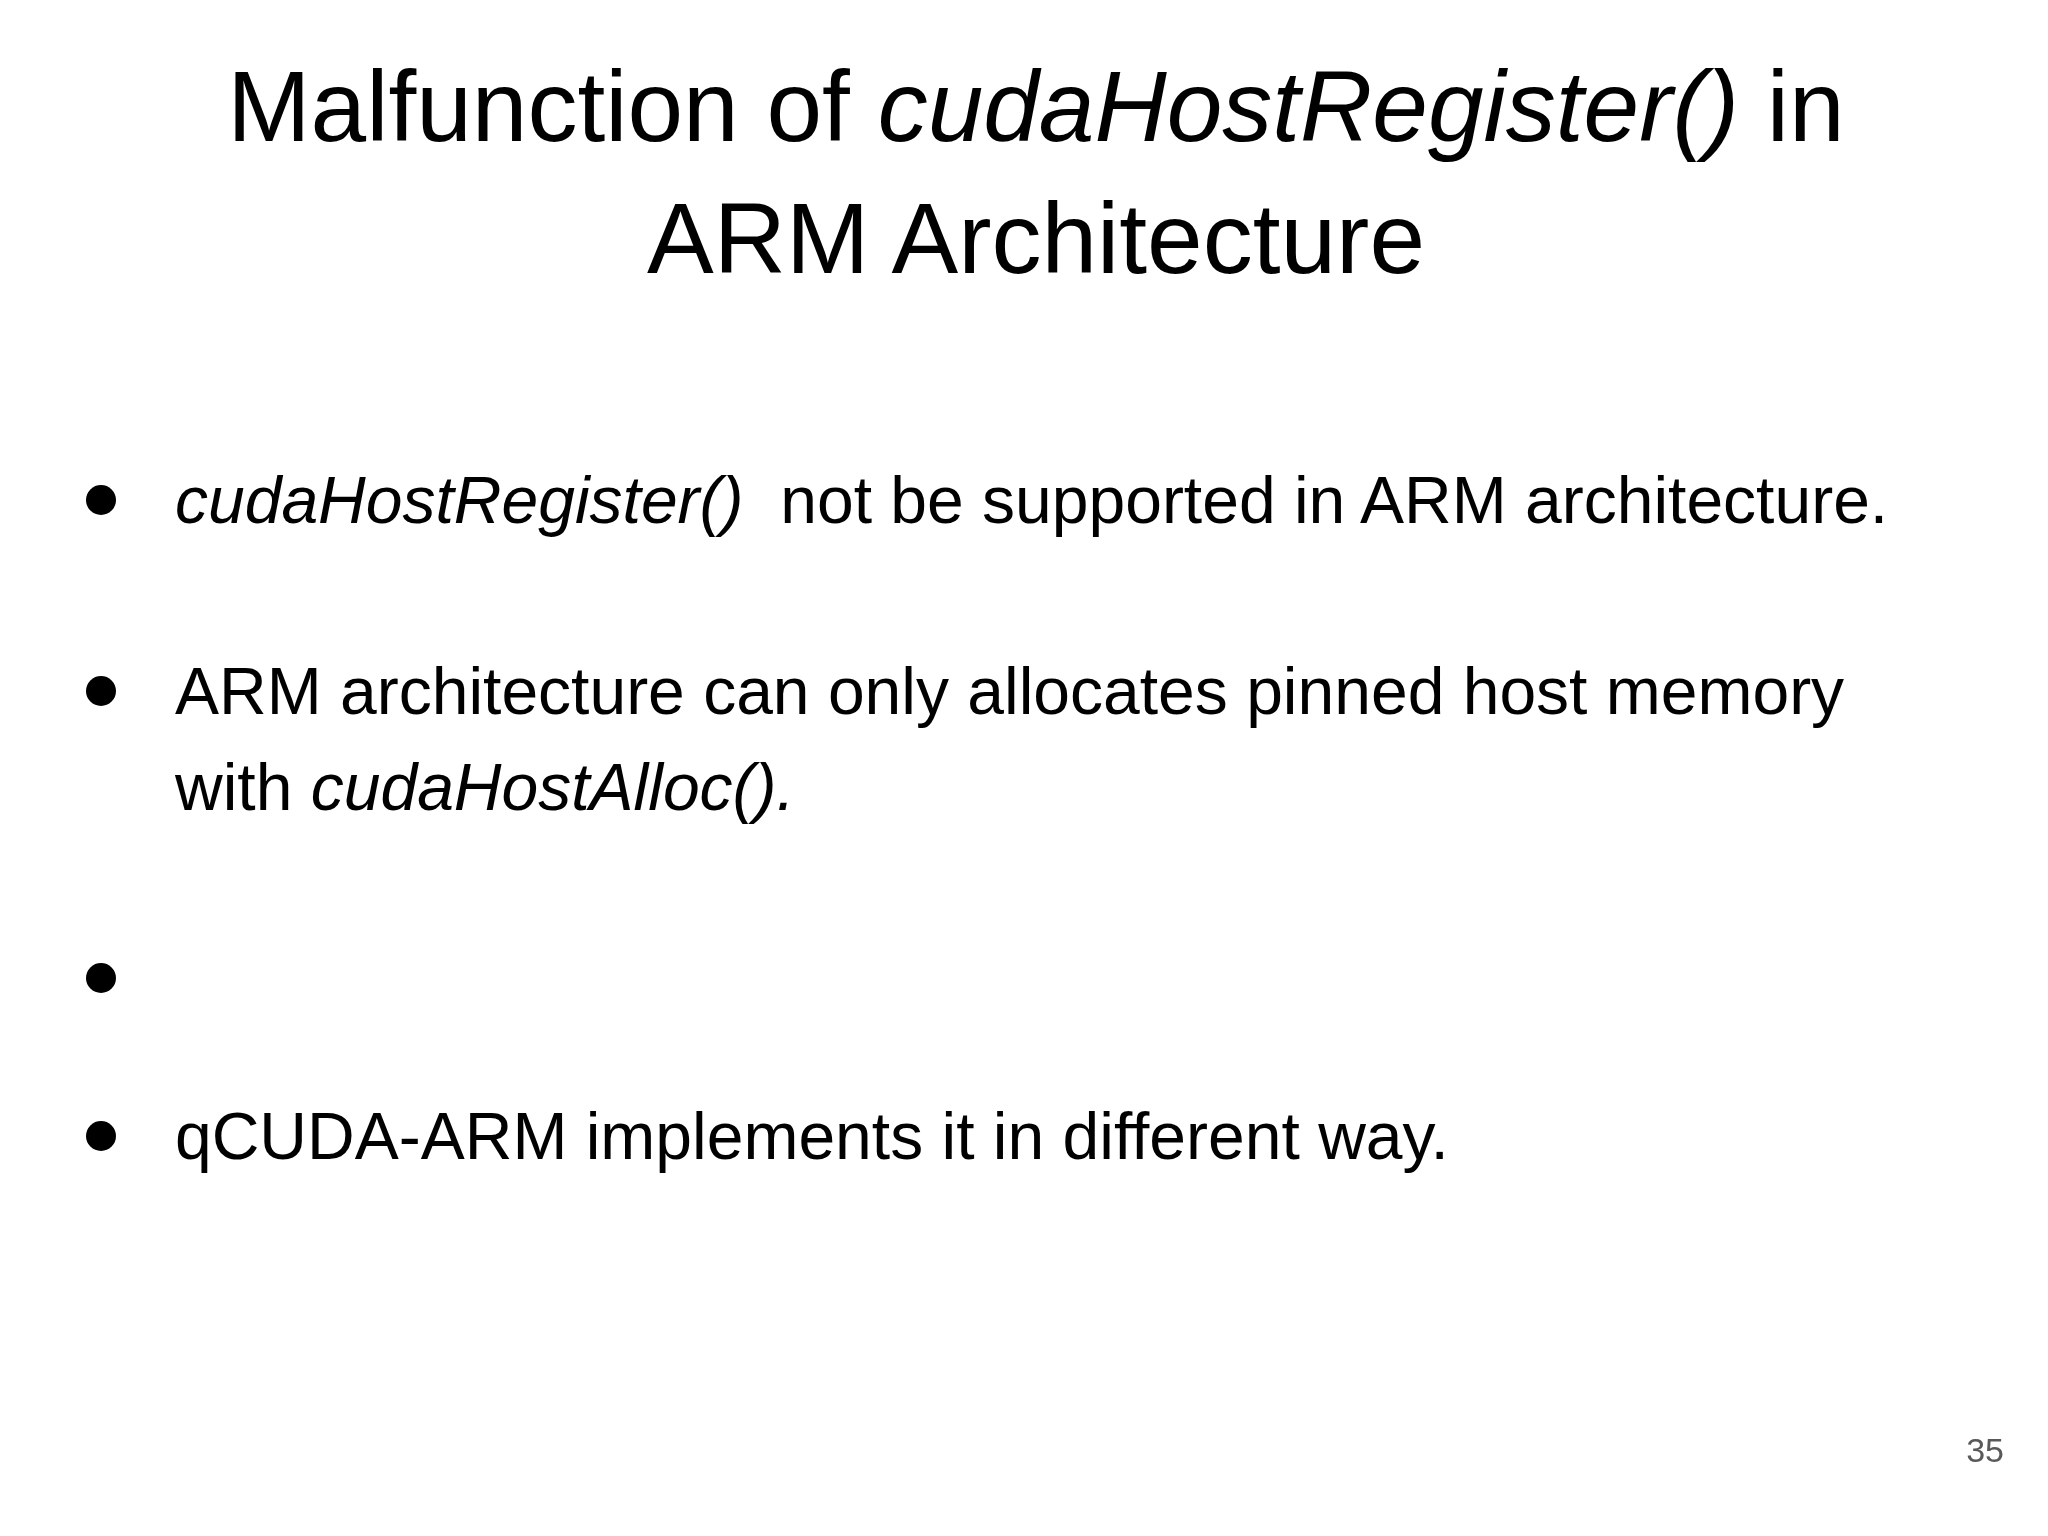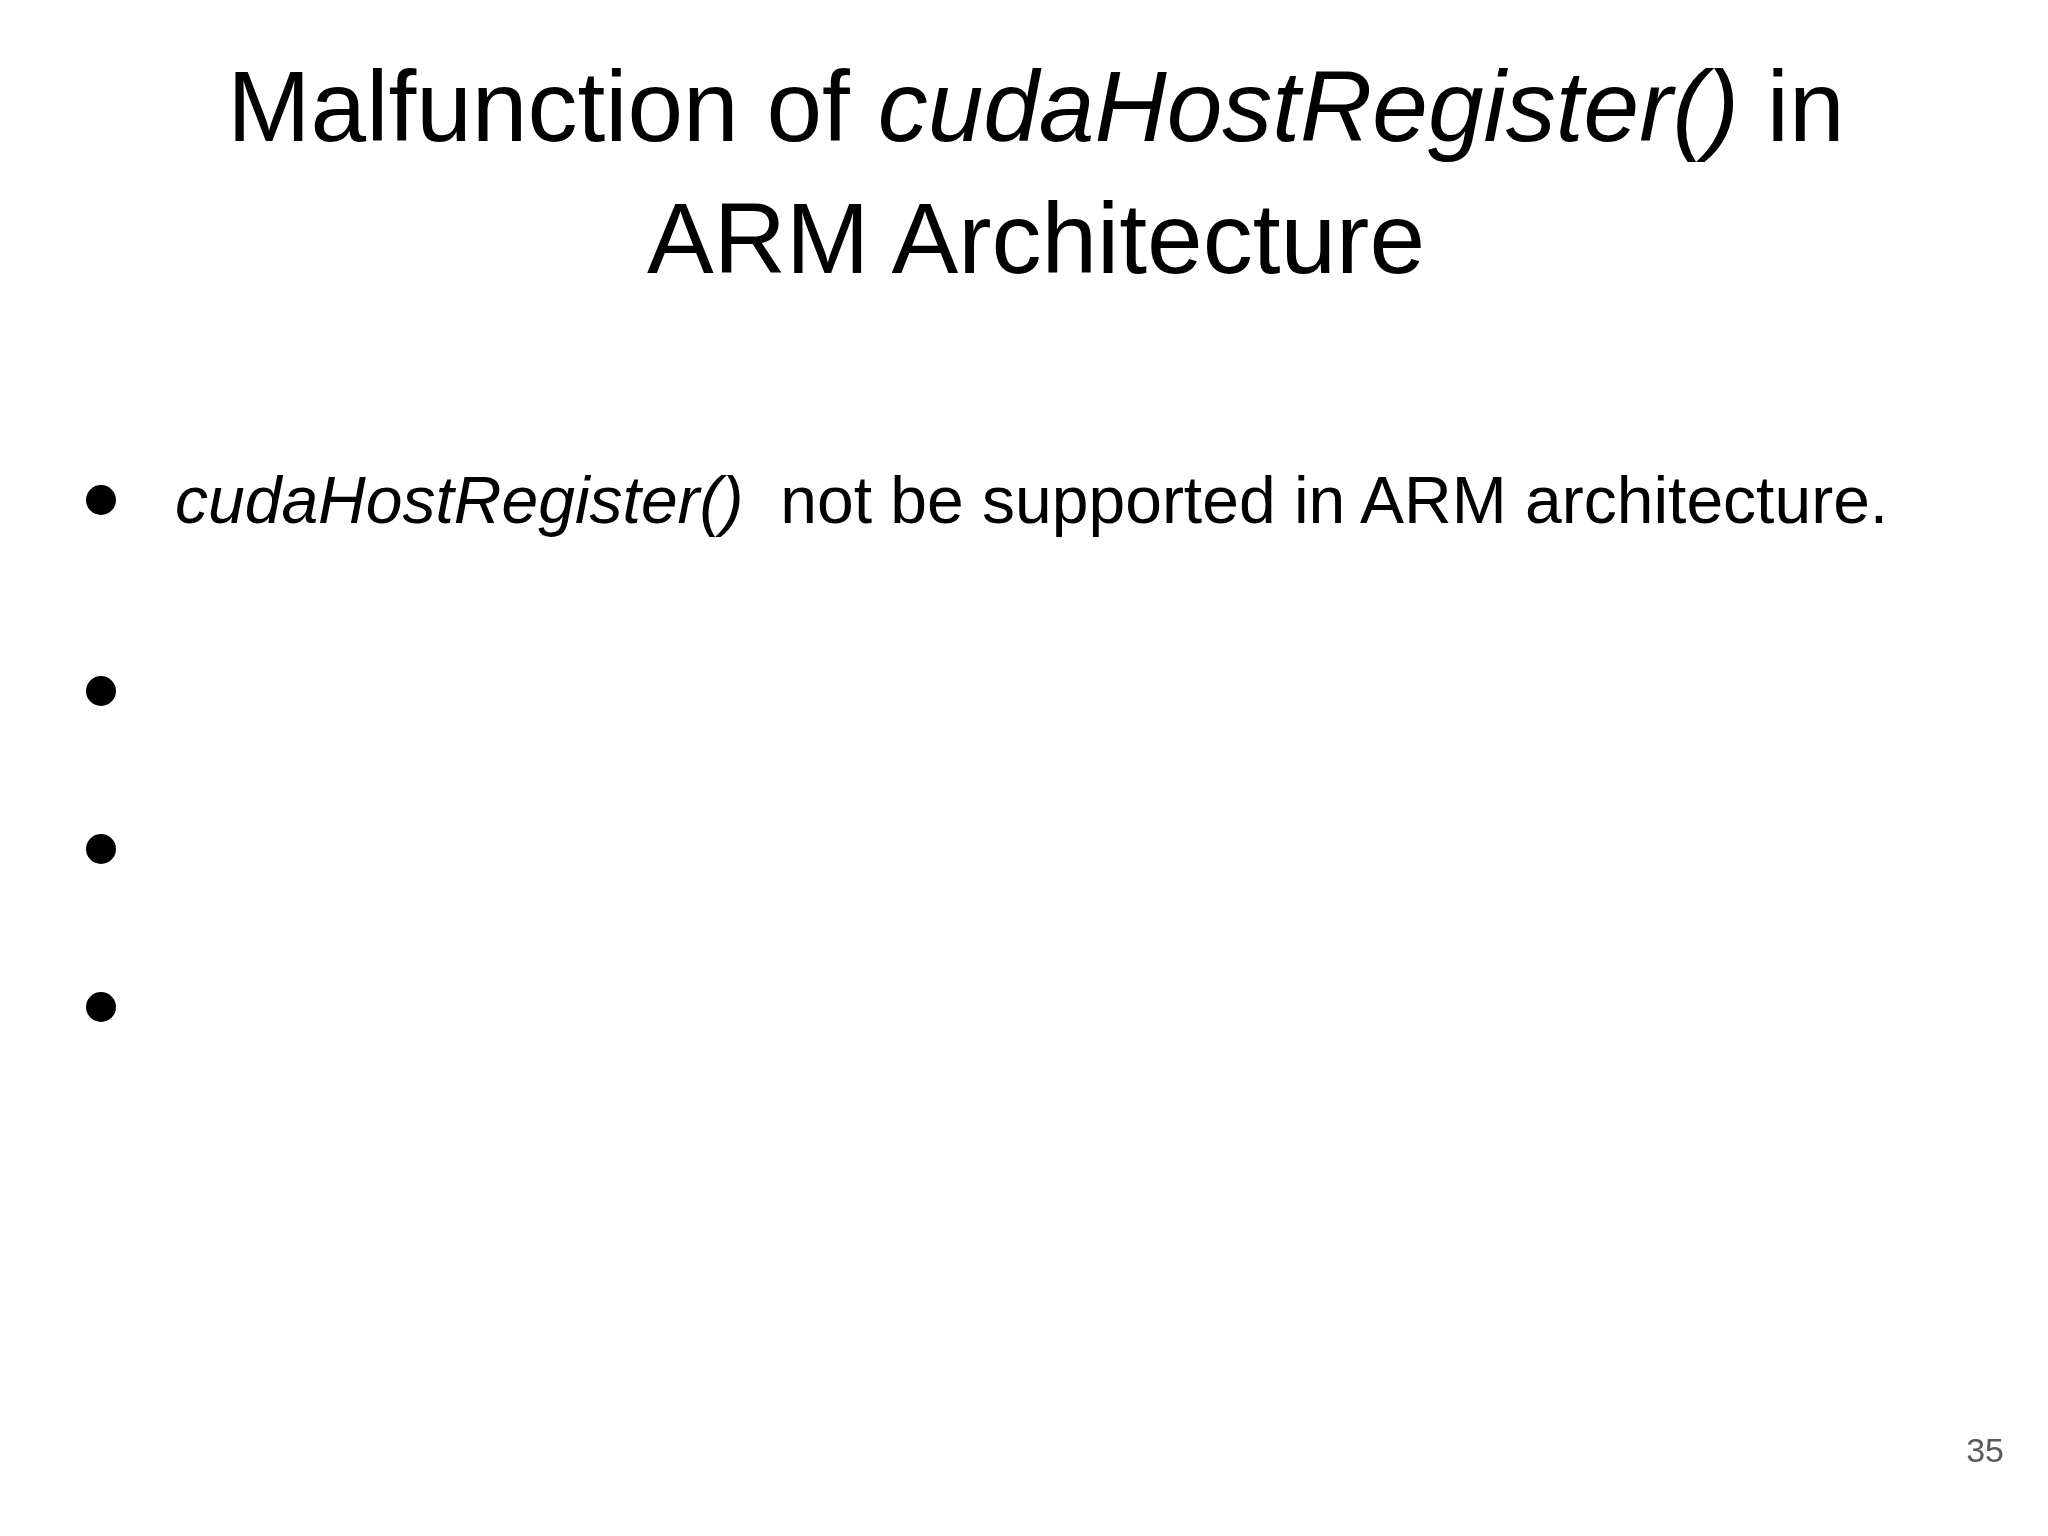--- a/index.html
+++ b/index.html
@@ -80,24 +80,27 @@
   <h1 class="slide-title"><span class="seg">Malfunction of </span><span class="seg italic">cudaHostRegister()</span><span class="seg"> in
 ARM Architecture</span></h1>
 
   <ul class="bullet-list" id="bullet-list">
       <li class="bullet-item">
     <span class="bullet-marker"></span>
     <span class="bullet-text"><span class="seg italic">cudaHostRegister()</span><span class="seg">  not be supported in ARM architecture.</span></span>
   </li>
       <li class="bullet-item">
     <span class="bullet-marker"></span>
+    <span class="bullet-text"><span class="seg">ARM architecture can only allocates pinned host memory
+with </span><span class="seg italic">cudaHostAlloc().</span></span>
   </li>
       <li class="bullet-item">
     <span class="bullet-marker"></span>
   </li>
       <li class="bullet-item">
     <span class="bullet-marker"></span>
+    <span class="bullet-text"><span class="seg">qCUDA-ARM implements it in different way.</span></span>
   </li>
     </ul>
 
   <div class="page-number">35</div>
 
 </div>
 
 </body></html>

